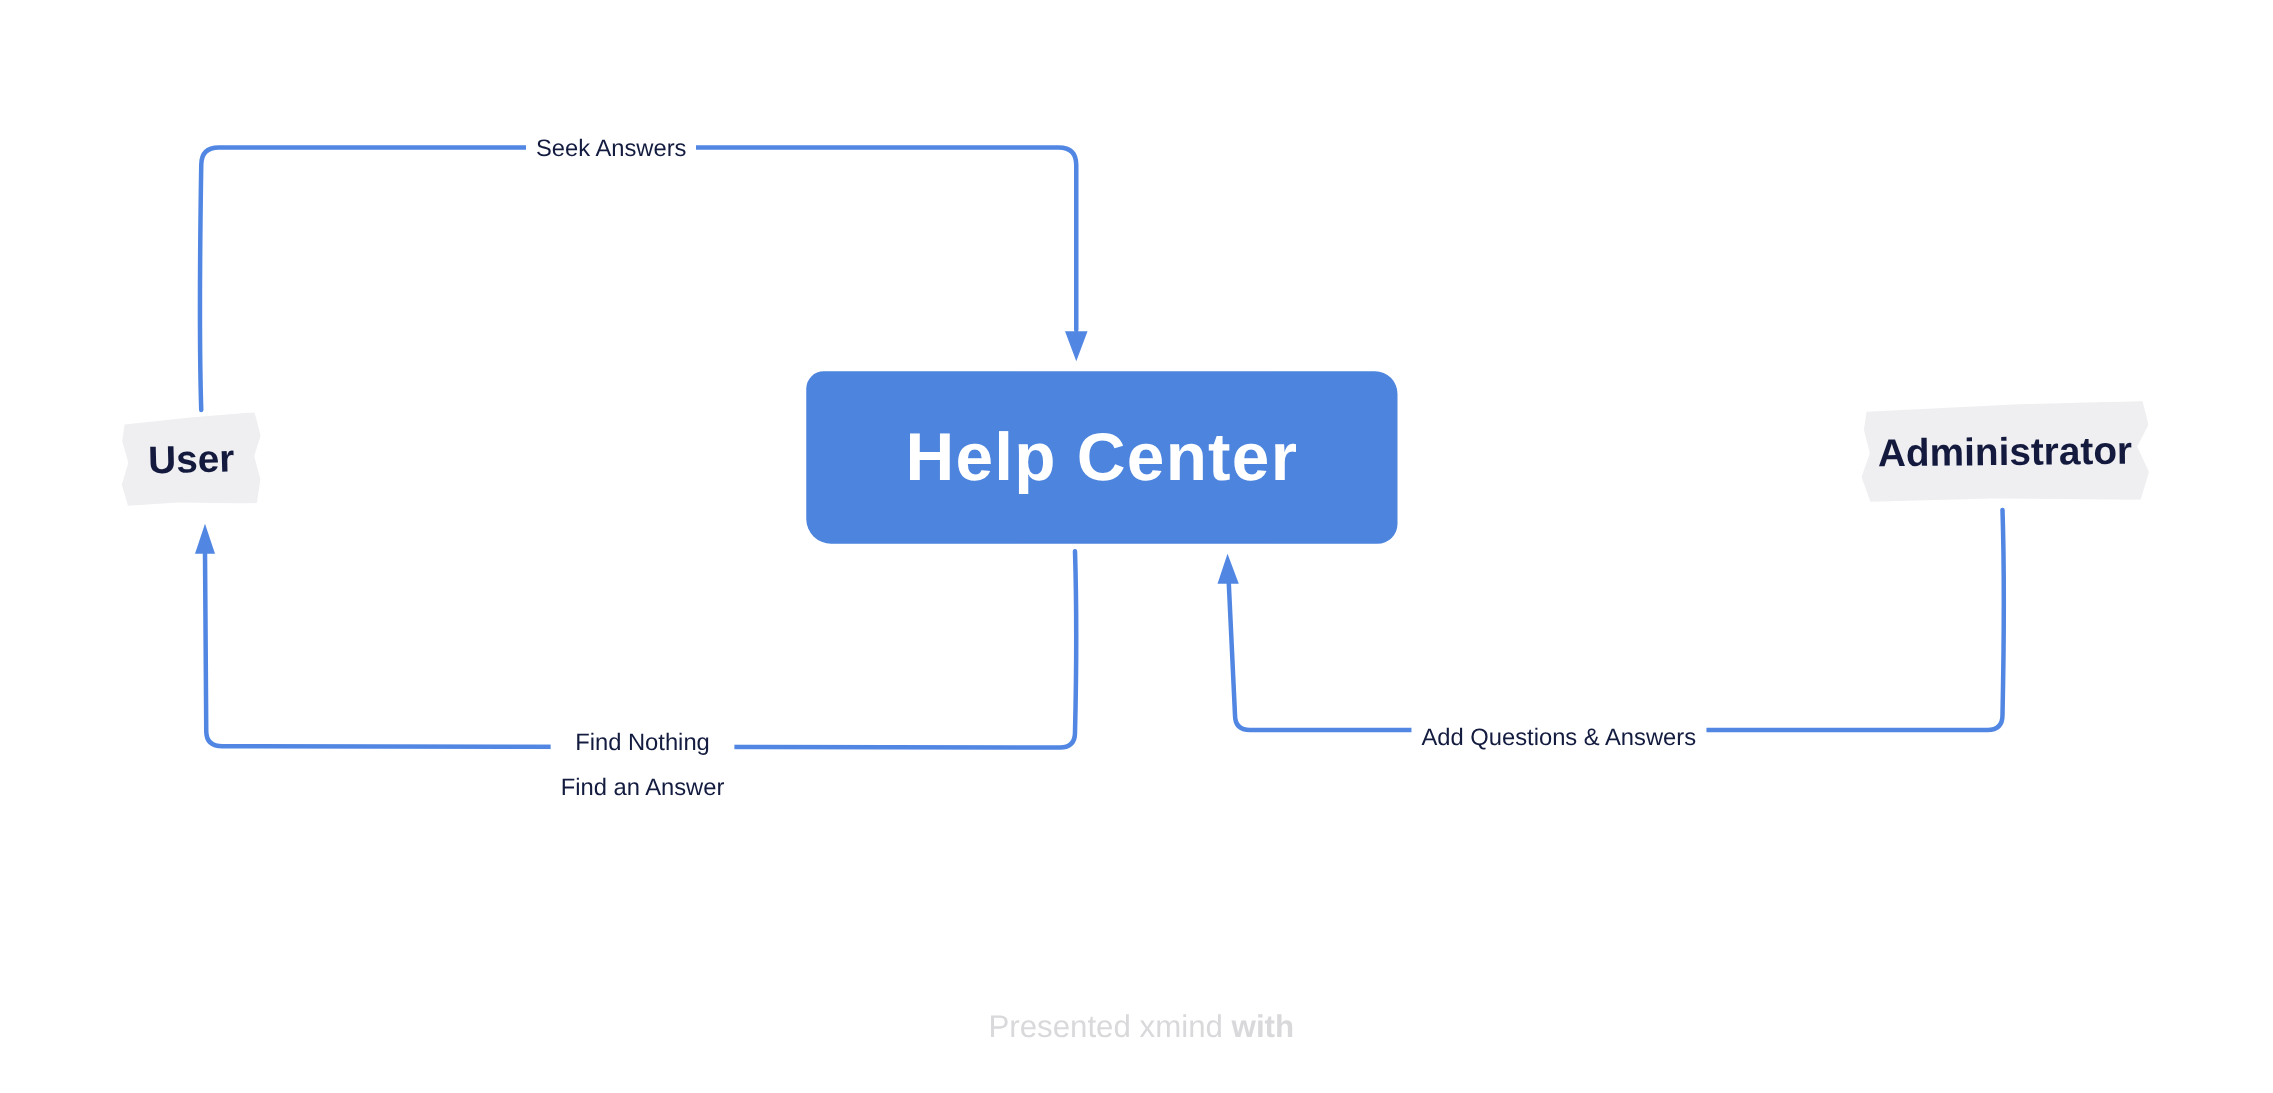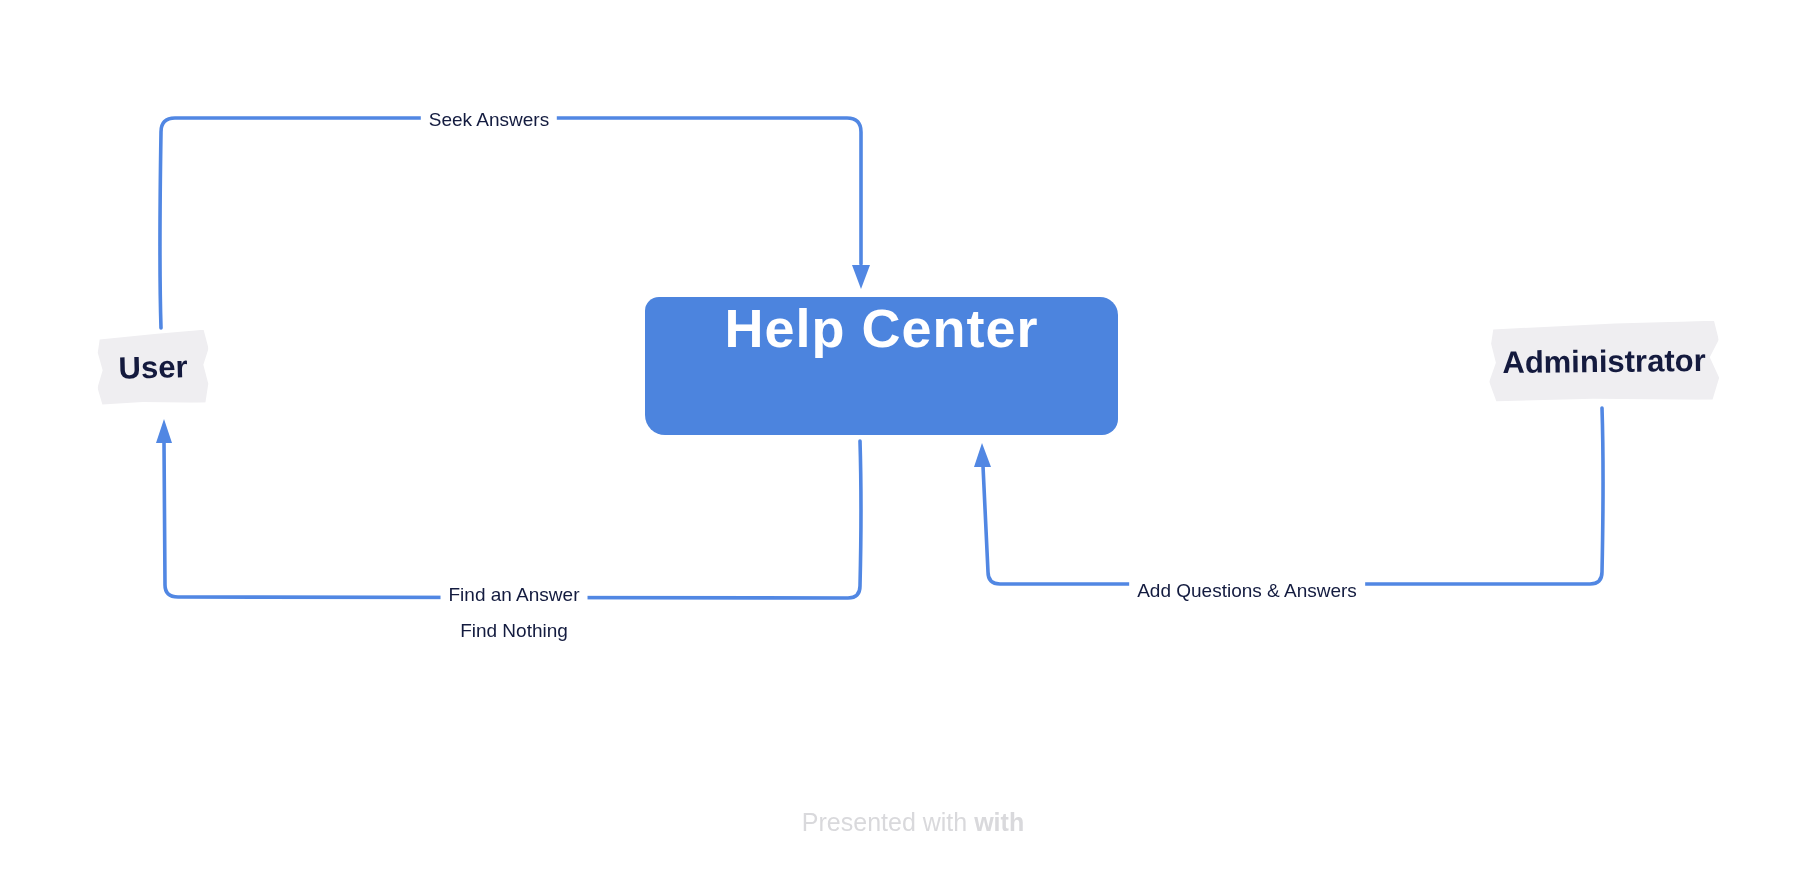--- a/index.html
+++ b/index.html
@@ -26,20 +26,21 @@
   
   .topic-main {
     position: absolute;
     left: 645px;
     top: 297px;
     width: 473px;
     height: 138px;
     background: #4c84de;
     border-radius: 14px 18px 16px 20px;
     display: flex;
+    align-items: center;
     justify-content: center;
     z-index: 3;
   }
   .topic-main .topic-text {
     color: #ffffff;
     font-size: 54px;
     font-weight: 800;
     letter-spacing: 1px;
     white-space: nowrap;
   }
@@ -130,23 +131,23 @@
     <span class="actor-text">User</span>
   </div>
 
   <div class="actor actor-admin">
     <span class="actor-text">Administrator</span>
   </div>
 
   <div class="edge-label edge-label-seek">Seek Answers</div>
 
   <div class="edge-label edge-label-find">
+    <div>Find Nothing</div>
     <div>Find an Answer</div>
-    <div>Find Nothing</div>
   </div>
 
   <div class="edge-label edge-label-add">Add Questions &amp; Answers</div>
 
   <div class="watermark">
-    <span>Presented with </span><span class="brand">with</span>
+    <span>Presented xmind </span><span class="brand">with</span>
   </div>
 
 </div>
 
 </body></html>

